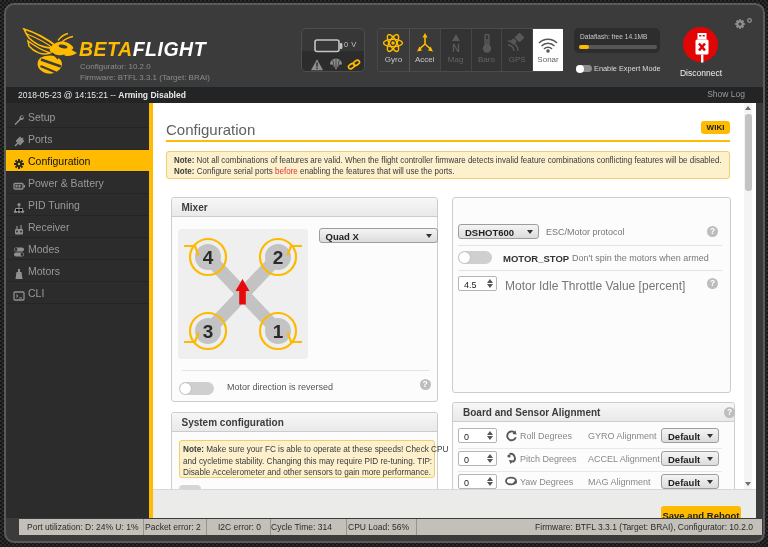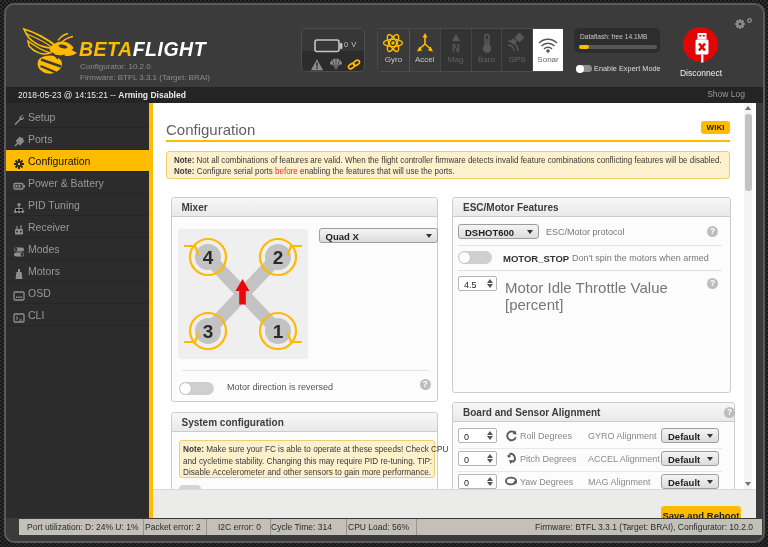--- a/index.html
+++ b/index.html
@@ -266,29 +266,20 @@
   <div class="mi">
         <span class="ic"><svg width="12" height="12" viewBox="0 0 12 12">
             <rect x="5" y="1" width="2" height="3" fill="#8f8f8f"></rect>
             <path d="M3.5,4 L8.5,4 L9.5,11 L2.5,11 Z" fill="#8f8f8f"></path>
           </svg></span>
         <span class="lb">Motors</span>
       </div>
   <div class="mi">
         <span class="ic"><svg width="12" height="12" viewBox="0 0 12 12">
             <rect x="1" y="2" width="10" height="8" rx="1" fill="none" stroke="#8f8f8f" stroke-width="1.3"></rect>
-            <rect x="3" y="6.5" width="1.5" height="1.5" fill="#8f8f8f"></rect>
-            <rect x="5.25" y="6.5" width="1.5" height="1.5" fill="#8f8f8f"></rect>
-            <rect x="7.5" y="6.5" width="1.5" height="1.5" fill="#8f8f8f"></rect>
-          </svg></span>
-        <span class="lb">OSD</span>
-      </div>
-  <div class="mi">
-        <span class="ic"><svg width="12" height="12" viewBox="0 0 12 12">
-            <rect x="1" y="2" width="10" height="8" rx="1" fill="none" stroke="#8f8f8f" stroke-width="1.3"></rect>
             <path d="M3,4.5 L5,6 L3,7.5" stroke="#8f8f8f" stroke-width="1" fill="none"></path>
             <path d="M6,8 L9,8" stroke="#8f8f8f" stroke-width="1"></path>
           </svg></span>
         <span class="lb">CLI</span>
       </div>
 </div>
 <div id="ystrip"></div>
 <div id="content">
   <div class="abs" style="left:13px;top:17.5px;font-size:15px;color:#606060;">Configuration</div>
   <div class="abs" style="left:548px;top:18px;width:29px;height:13px;background:#ffbb00;border-radius:3px;text-align:center;font-size:8px;font-weight:bold;color:#222;line-height:13px;">WIKI</div>
@@ -332,39 +323,38 @@
         </div>
     <div class="abs" style="left:10px;top:172px;width:247px;height:1px;background:#e2e2e2;"></div>
     <div class="toggle" style="left:7.5px;top:184px;width:35px;height:12.5px;">
           <div class="knob" style="width:10.5px;height:10.5px;"></div>
         </div>
     <span class="abs" style="left:55.5px;top:184px;font-size:9px;color:#555;">Motor direction is reversed</span>
     <div class="help" style="left:248px;top:181px;">?</div>
   </div>
 
   <div class="panel" style="left:299px;top:94px;width:279px;height:196px;">
-    <div class="phead">ESC/Motor Features</div>
     <div class="select" style="left:5px;top:26px;width:81px;height:15px;">
           <span style="position:absolute;left:6px;top:2px;">DSHOT600</span>
           <span class="arr"></span>
         </div>
     <span class="abs" style="left:93px;top:29px;font-size:9px;color:#777;">ESC/Motor protocol</span>
     <div class="help" style="left:254px;top:28px;">?</div>
     <div class="abs" style="left:5px;top:47px;width:264px;height:1px;background:#e2e2e2;"></div>
     <div class="toggle" style="left:5px;top:53px;width:34px;height:12.5px;">
           <div class="knob" style="width:10.5px;height:10.5px;"></div>
         </div>
     <span class="abs" style="left:50px;top:55px;font-size:9.5px;font-weight:bold;color:#333;">MOTOR_STOP</span>
     <span class="abs" style="left:119px;top:55px;font-size:9px;color:#777;text-align:center;">Don't spin the motors when armed</span>
     <div class="abs" style="left:5px;top:72px;width:264px;height:1px;background:#e2e2e2;"></div>
     <div class="numin" style="left:5px;top:78px;width:39px;height:15px;">
           <span class="val">4.5</span>
           <span class="spin"></span>
         </div>
-    <span class="abs" style="left:52px;top:81px;font-size:15px;color:#777;">Motor Idle Throttle Value [percent]</span>
+    <span class="abs" style="left:52px;top:81px;font-size:12px;color:#777;">Motor Idle Throttle Value [percent]</span>
     <div class="help" style="left:254px;top:80px;">?</div>
   </div>
 
   <div class="panel" style="left:17.5px;top:309px;width:267px;height:110px;">
     <div class="phead">System configuration</div>
     <div class="note abs" style="left:7.5px;top:27px;width:256px;height:38px;padding:3px 3px;white-space:nowrap;">
       <div style="line-height:11.5px;transform:scaleX(0.91);transform-origin:0 0;"><b>Note:</b> Make sure your FC is able to operate at these speeds! Check CPU<br>and cycletime stability. Changing this may require PID re-tuning. TIP:<br>Disable Accelerometer and other sensors to gain more performance.</div>
     </div>
     <div class="abs" style="left:7.5px;top:72px;width:22px;height:8px;background:#d5d5d5;border-radius:4px;"></div>
   </div>

